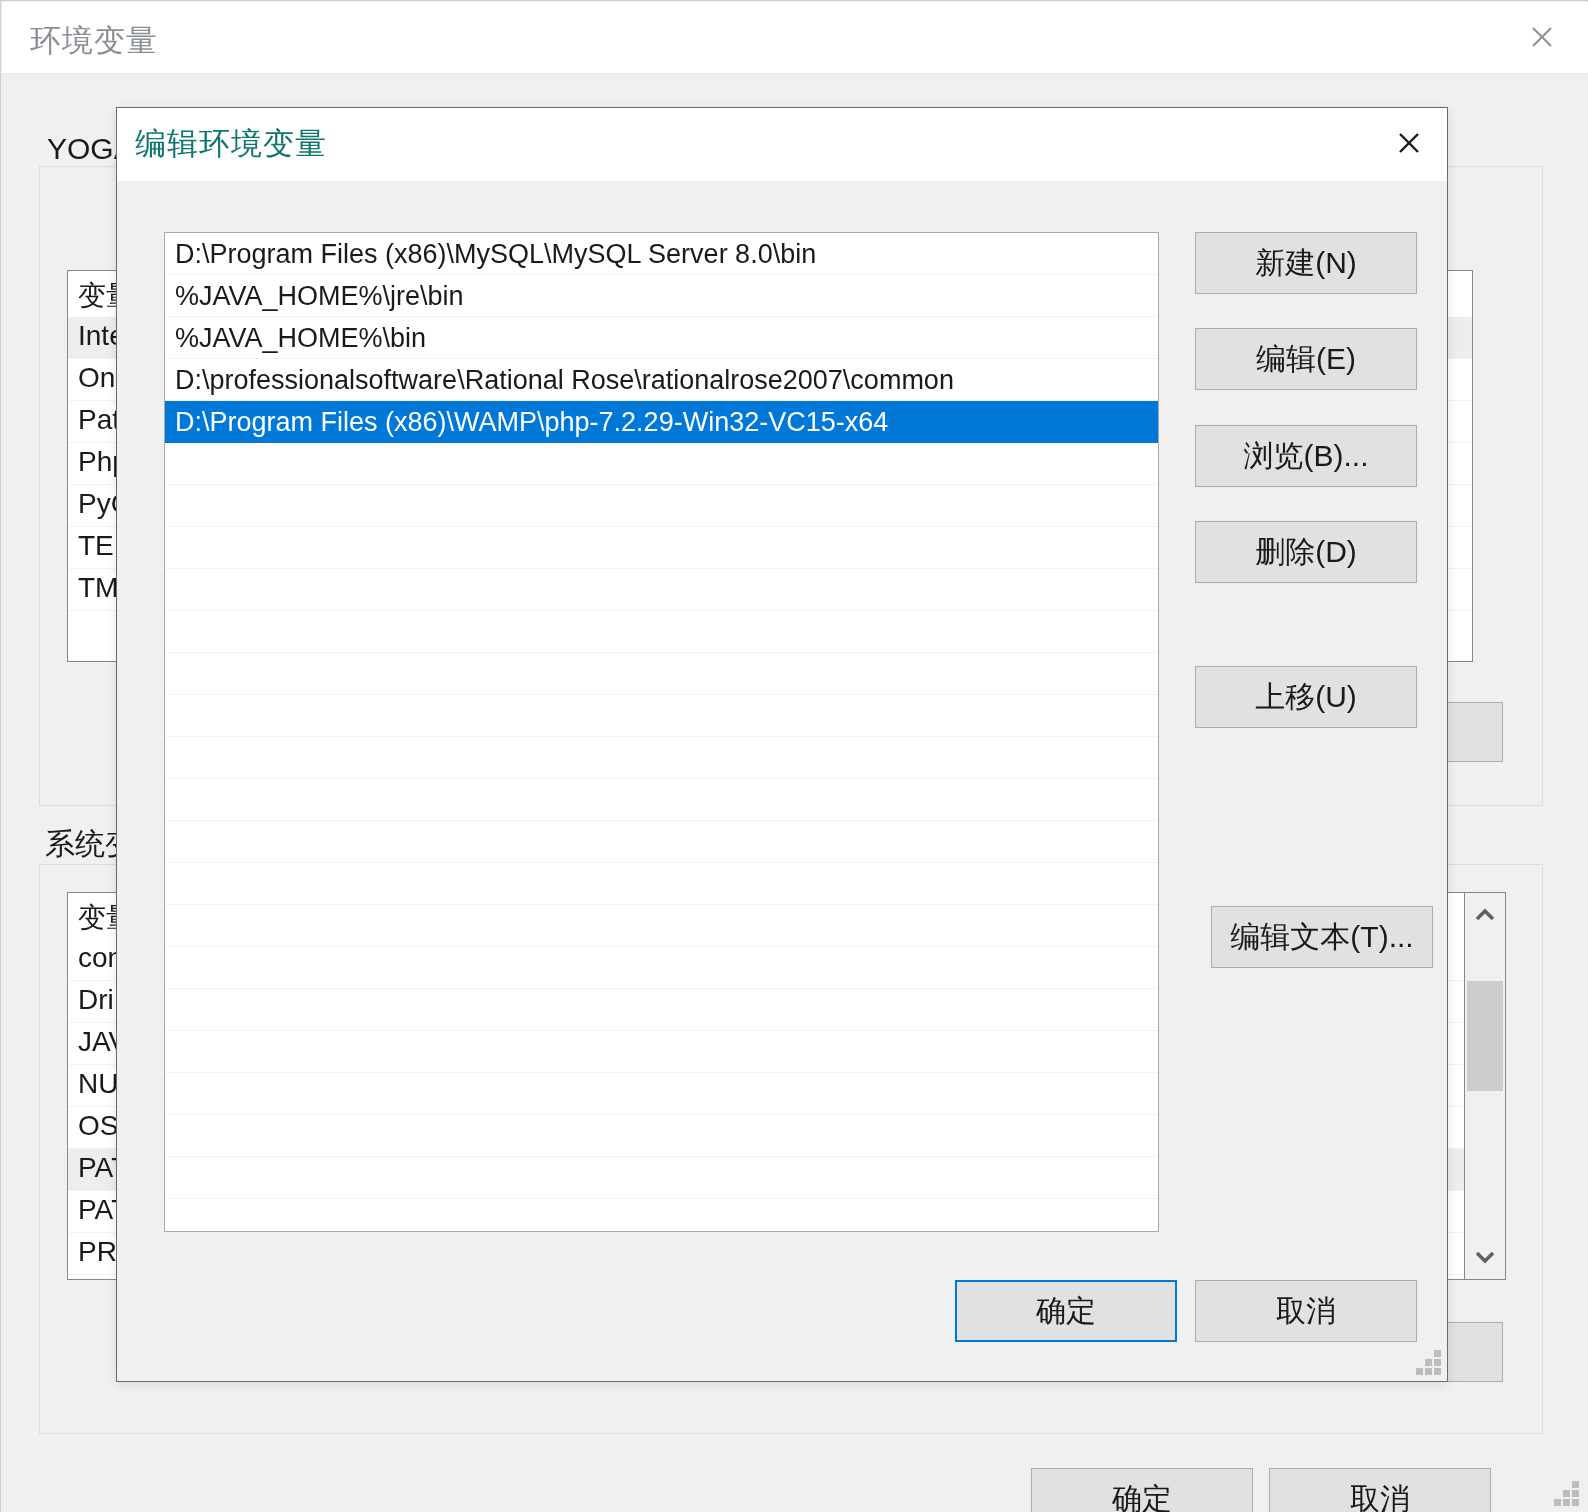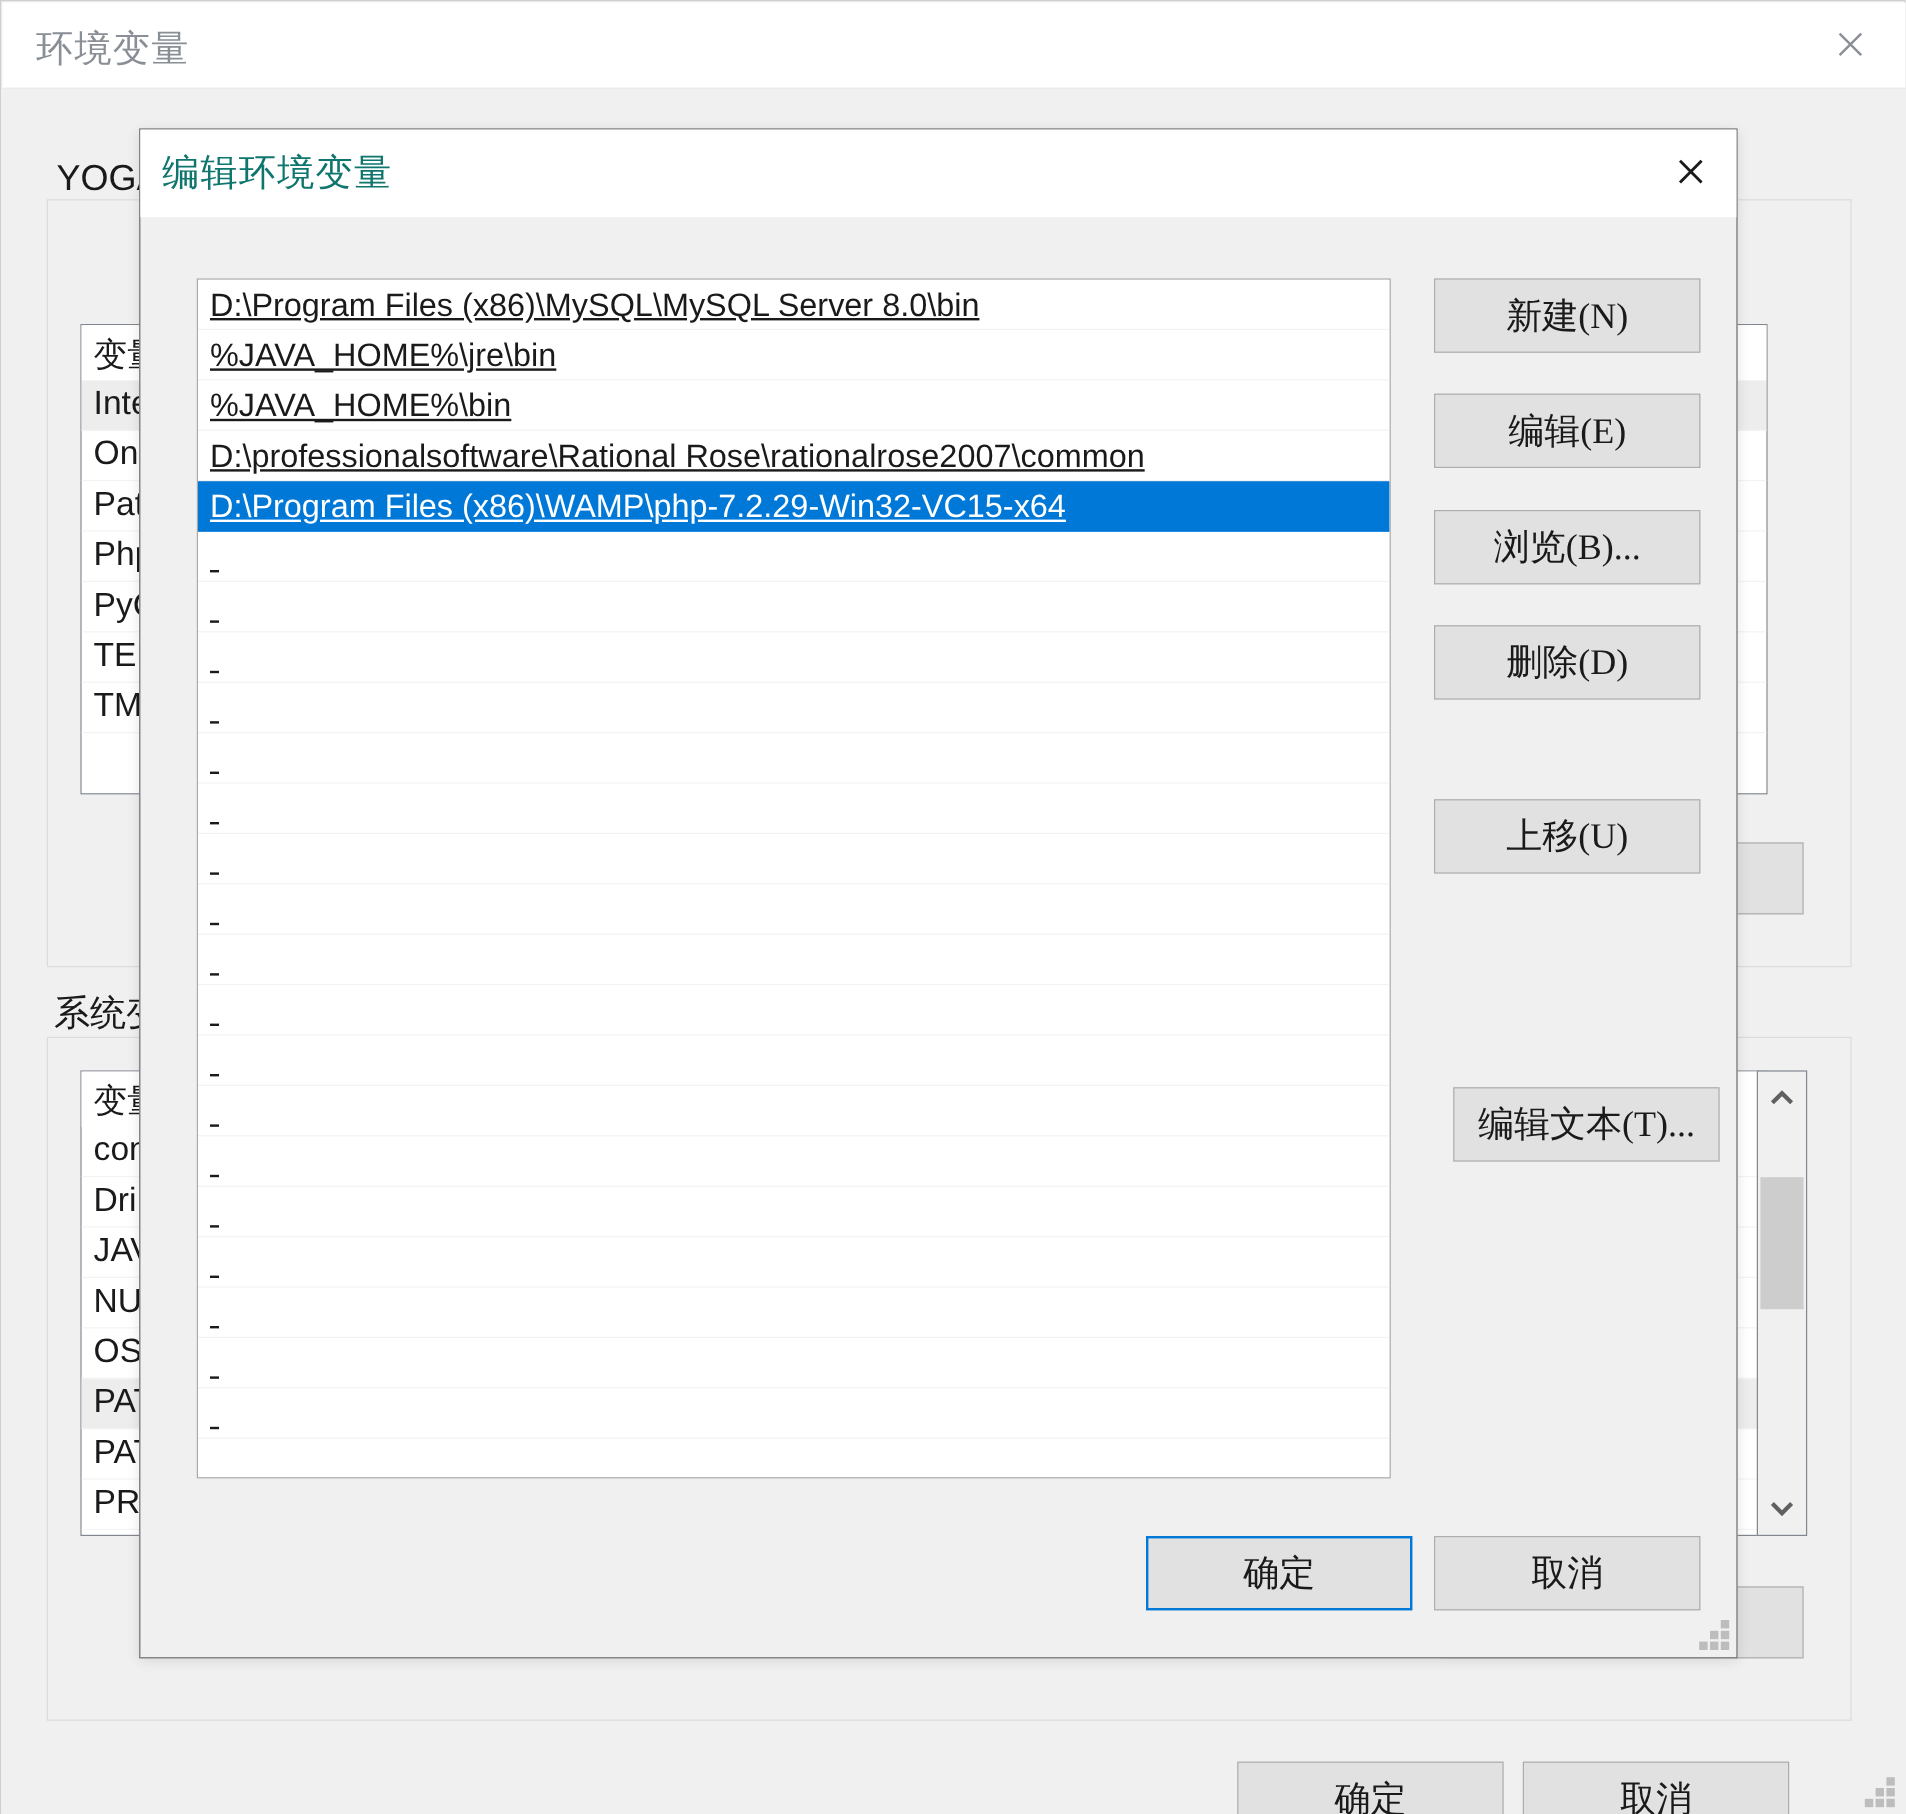--- a/index.html
+++ b/index.html
@@ -189,41 +189,39 @@
   }
   .dlg-row {
     height: 42px;
     line-height: 42px;
     font-size: 27px;
     color: #1a1a1a;
     padding-left: 10px;
     white-space: nowrap;
     border-bottom: 1px solid #f2f2f2;
     cursor: default;
-    text-decoration: underline;
   }
   .dlg-row.selected {
     background: #0078d7;
     color: #ffffff;
     border-bottom-color: #0078d7;
   }
 
   
   .dlg-btn {
     position: absolute;
     left: 1078px;
     width: 222px; height: 62px;
     background: #e1e1e1;
     border: 1px solid #adadad;
     font-size: 30px;
     color: #1a1a1a;
     display: flex; align-items: center; justify-content: center;
     cursor: pointer;
     white-space: nowrap;
-    font-family: Liberation Serif, serif;
   }
 
   #dlg-ok, #dlg-cancel {
     position: absolute;
     width: 222px; height: 62px;
     background: #e1e1e1;
     font-size: 30px;
     color: #1a1a1a;
     display: flex; align-items: center; justify-content: center;
     cursor: pointer;

